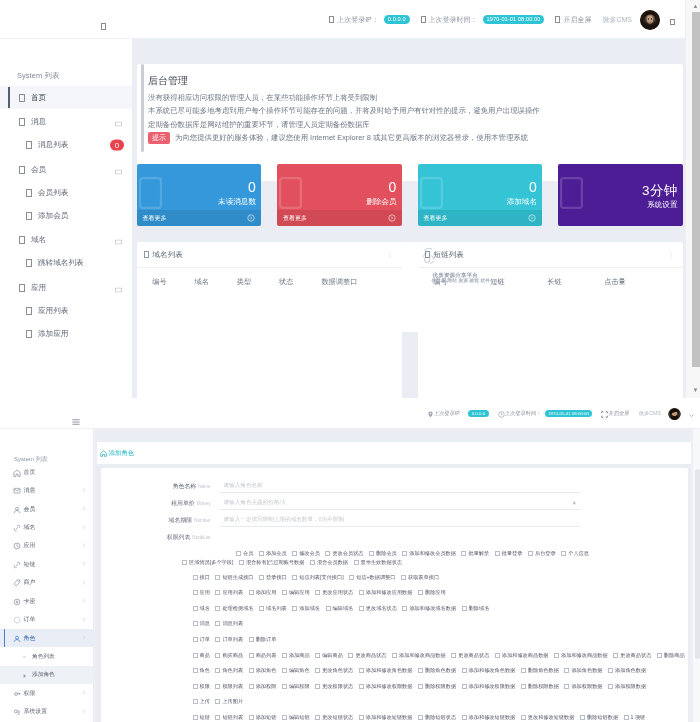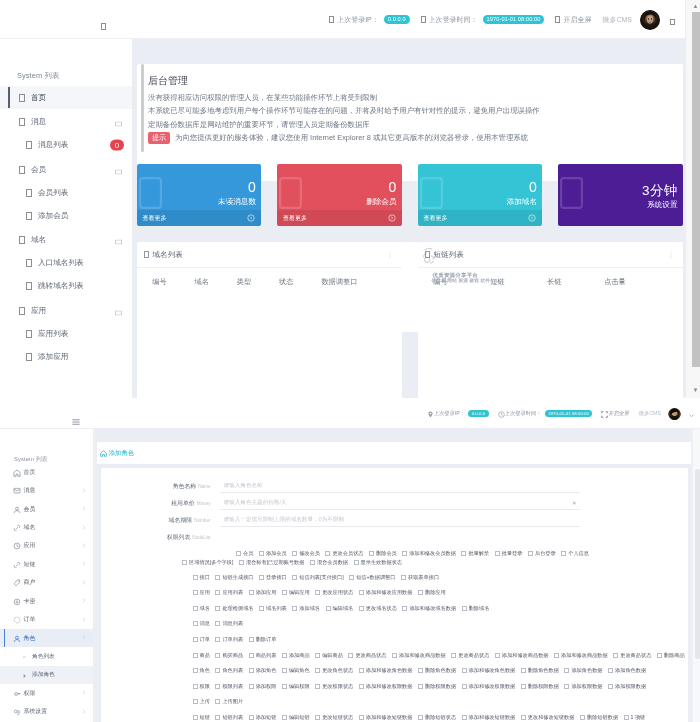--- a/index.html
+++ b/index.html
@@ -238,26 +238,20 @@
           </div>
           <div class="sd-gap"></div>
           <div class="sd-item">
             <span class="sd-ic"><svg viewBox="0 0 6 8" width="6" height="8">
                 <rect x="0.5" y="0.5" width="5" height="7" fill="none" stroke="#8a8f96" stroke-width="1"></rect>
               </svg></span>
             <span>域名</span>
             <span class="sd-arrow"><svg viewBox="0 0 7 5" width="7" height="5">
                 <rect x=".5" y=".5" width="6" height="4" fill="none" stroke="#c9ced6" stroke-width="1"></rect>
               </svg></span>
-          </div>
-          <div class="sd-item lvl2">
-            <span class="sd-ic"><svg viewBox="0 0 6 8" width="6" height="8">
-                <rect x="0.5" y="0.5" width="5" height="7" fill="none" stroke="#8a8f96" stroke-width="1"></rect>
-              </svg></span>
-            <span>入口域名列表</span>
           </div>
           <div class="sd-item lvl2">
             <span class="sd-ic"><svg viewBox="0 0 6 8" width="6" height="8">
                 <rect x="0.5" y="0.5" width="5" height="7" fill="none" stroke="#8a8f96" stroke-width="1"></rect>
               </svg></span>
             <span>跳转域名列表</span>
           </div>
           <div class="sd-gap"></div>
           <div class="sd-item">
             <span class="sd-ic"><svg viewBox="0 0 6 8" width="6" height="8">

